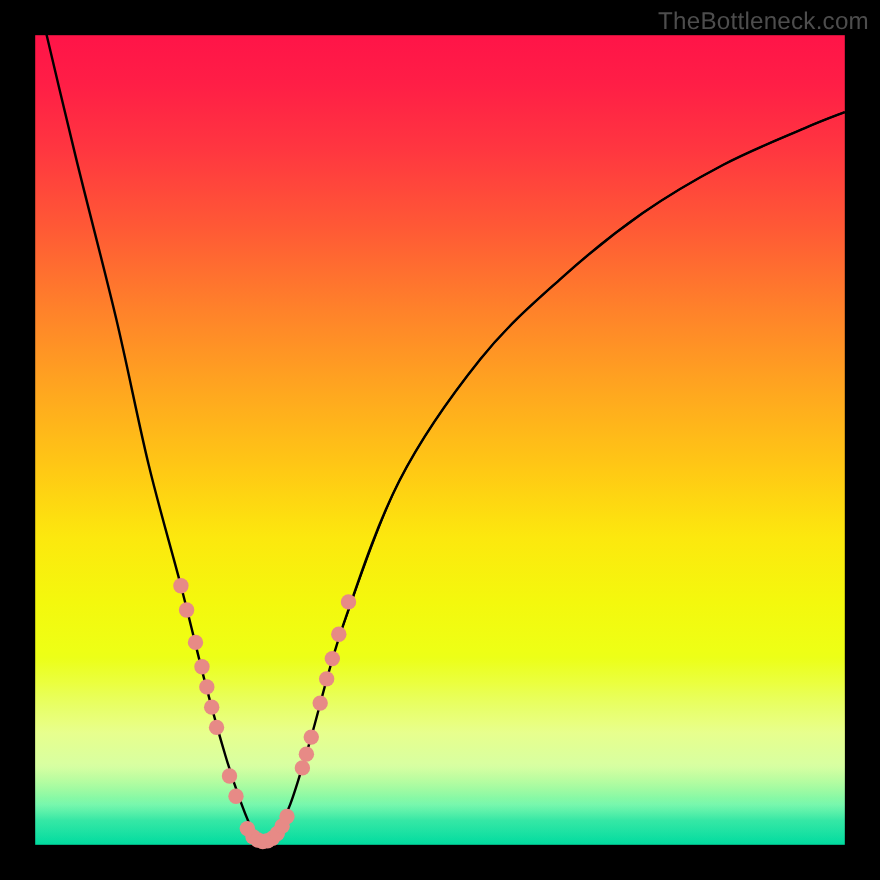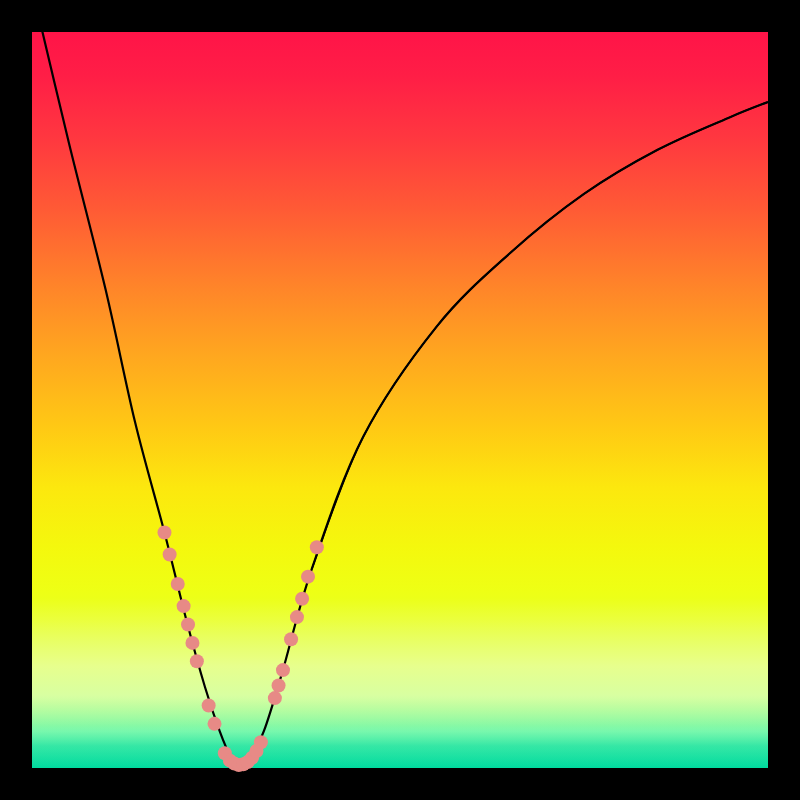--- a/index.html
+++ b/index.html
@@ -92,20 +92,21 @@
     font-size: 22px;
     font-weight: 400;
     letter-spacing: 0.2px;
   }
 </style>
 </head>
 <body>
 
 <div class="frame">
 
+  <div class="attribution">TheBottleneck.com</div>
 
   <div class="plot-area">
     <div class="tolerance-band"></div>
 
     <svg class="overlay" viewBox="0 0 736 736">
       <path id="curve-path" class="curve" d="M 0.00 -44.16 C 6.13 -18.40, 24.53 60.11, 36.80 110.40 C 49.07 160.69, 62.56 210.99, 73.60 257.60 C 84.64 304.21, 93.23 349.60, 103.04 390.08 C 112.85 430.56, 123.89 467.36, 132.48 500.48 C 141.07 533.60, 147.81 563.04, 154.56 588.80 C 161.31 614.56, 167.44 636.64, 172.96 655.04 C 178.48 673.44, 183.39 687.55, 187.68 699.20 C 191.97 710.85, 195.65 719.32, 198.72 724.96 C 201.79 730.60, 203.01 732.69, 206.08 733.06 C 209.15 733.42, 212.83 732.81, 217.12 727.17 C 221.41 721.53, 226.32 713.67, 231.84 699.20 C 237.36 684.73, 242.27 667.31, 250.24 640.32 C 258.21 613.33, 266.19 576.53, 279.68 537.28 C 293.17 498.03, 310.35 445.28, 331.20 404.80 C 352.05 364.32, 380.27 325.07, 404.80 294.40 C 429.33 263.73, 453.87 242.88, 478.40 220.80 C 502.93 198.72, 527.47 179.09, 552.00 161.92 C 576.53 144.75, 601.07 130.64, 625.60 117.76 C 650.13 104.88, 680.80 92.61, 699.20 84.64 C 717.60 76.67, 729.87 72.37, 736.00 69.92"></path>
       <path d="M 279.68 537.28 C 288.27 515.20, 310.35 445.28, 331.20 404.80 C 352.05 364.32, 380.27 325.07, 404.80 294.40 C 429.33 263.73, 453.87 242.88, 478.40 220.80 C 502.93 198.72, 527.47 179.09, 552.00 161.92 C 576.53 144.75, 601.07 130.64, 625.60 117.76 C 650.13 104.88, 680.80 92.61, 699.20 84.64 C 717.60 76.67, 729.87 72.37, 736.00 69.92" class="curve-thin"></path>
         <g id="dots">
           <circle cx="132.48" cy="500.48" r="7" class="dot"></circle>
           <circle cx="137.63" cy="522.56" r="7" class="dot"></circle>

